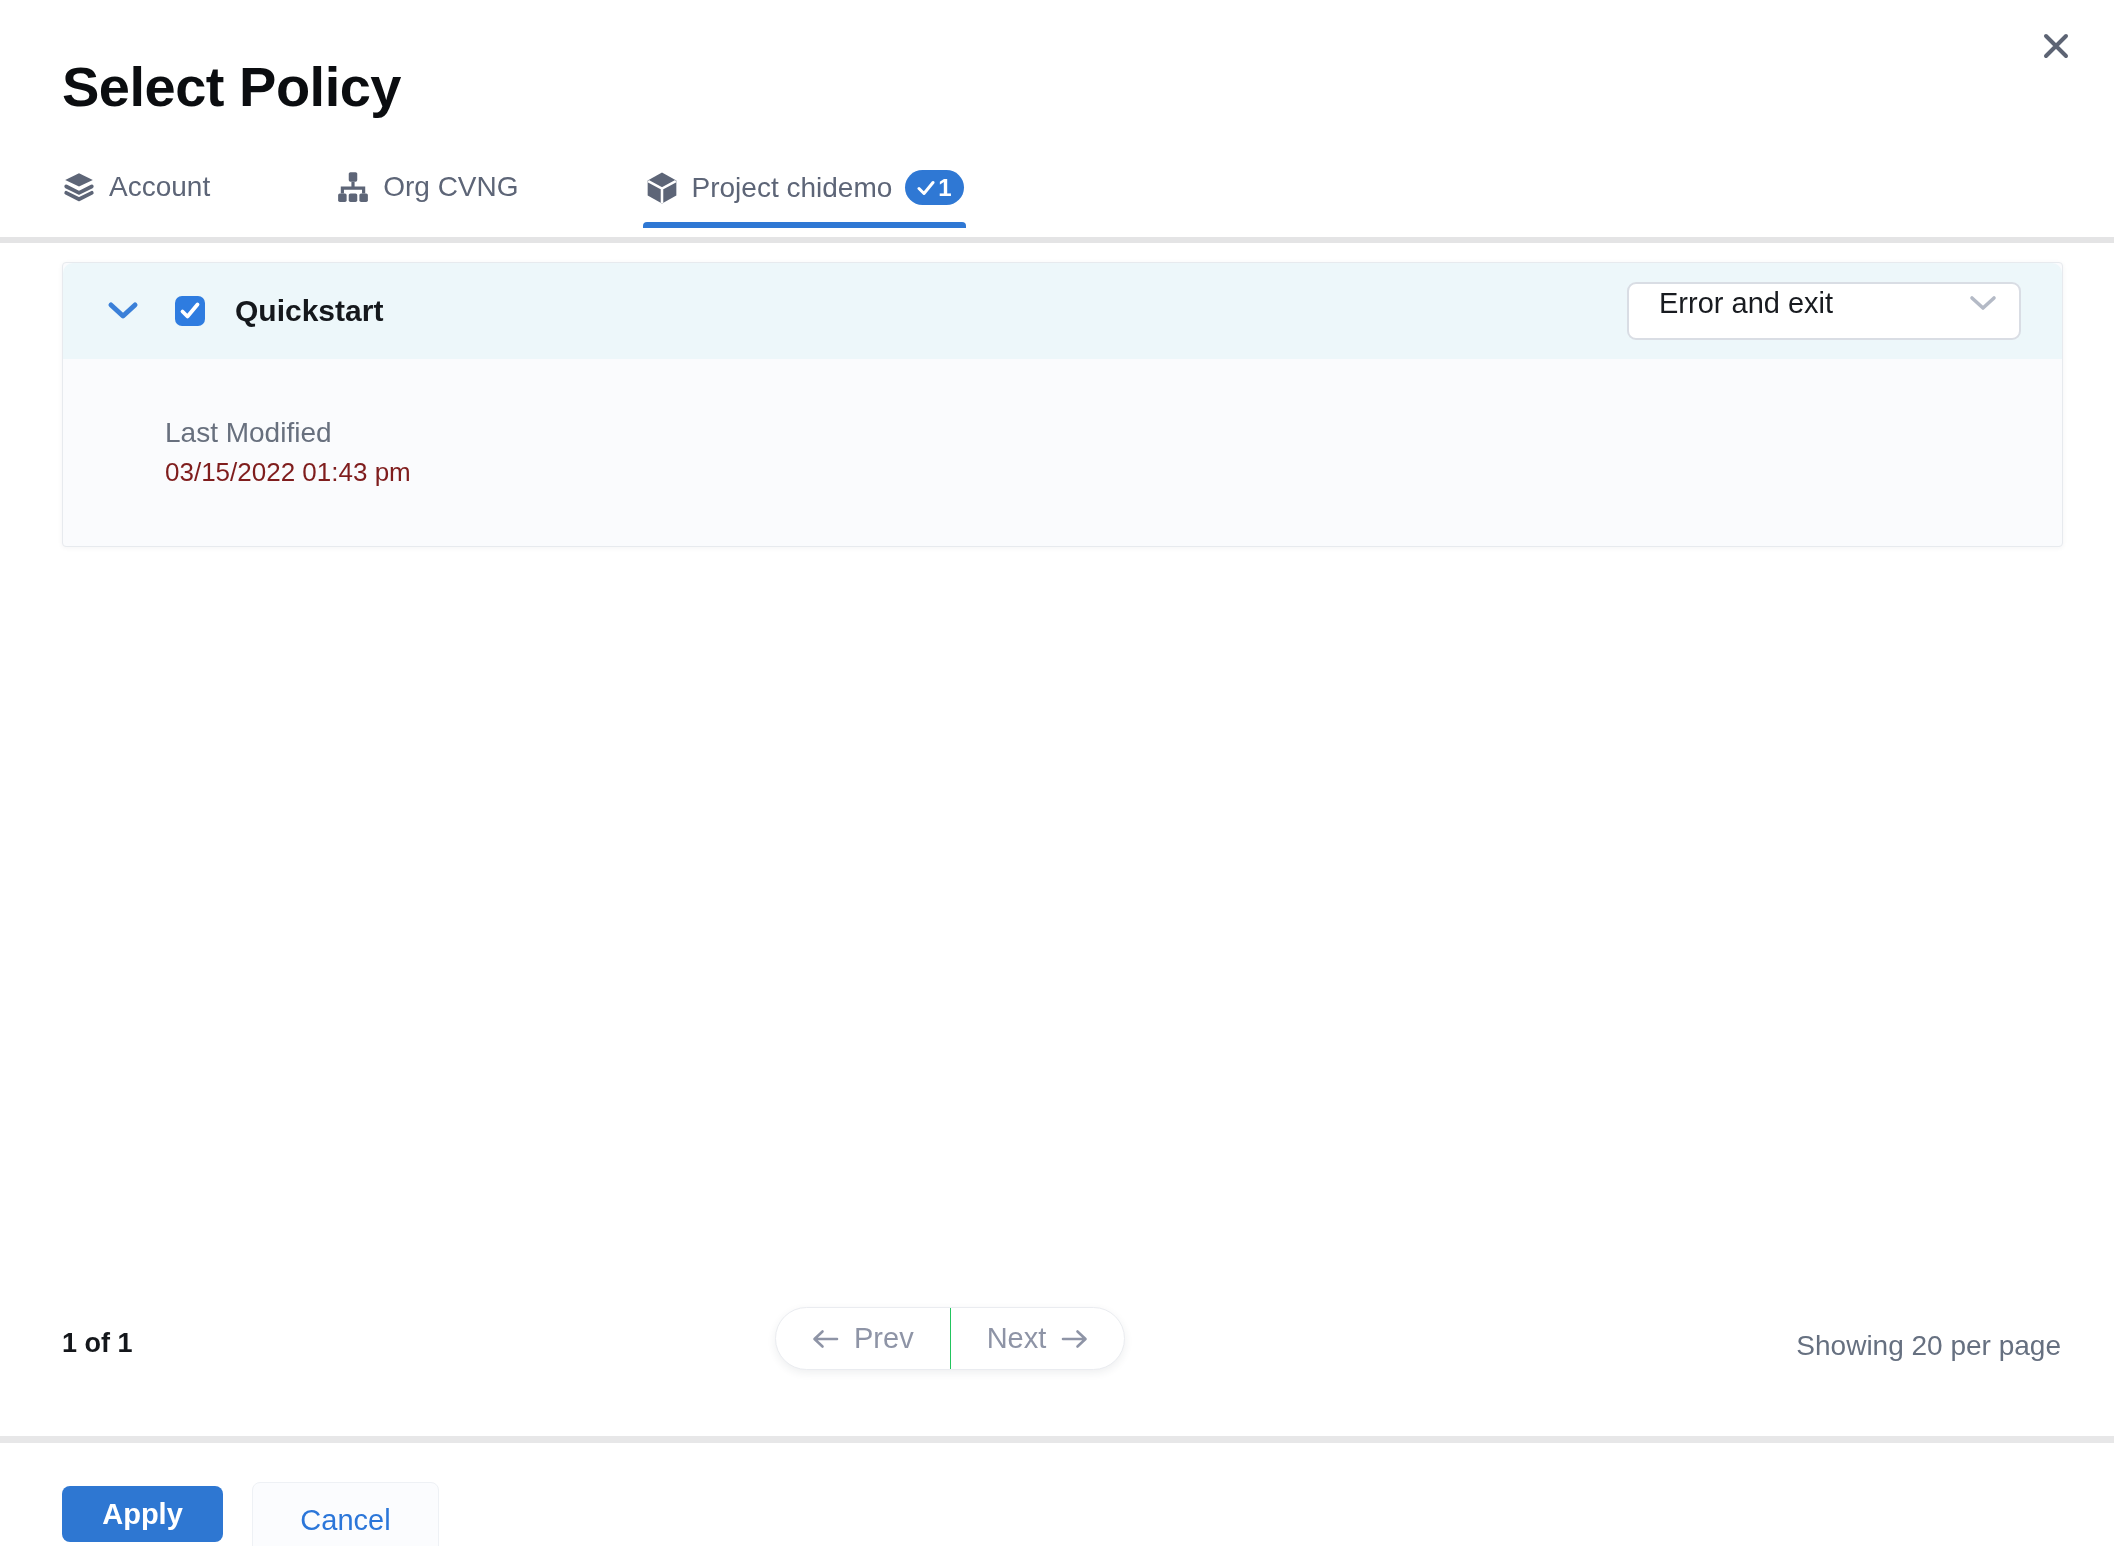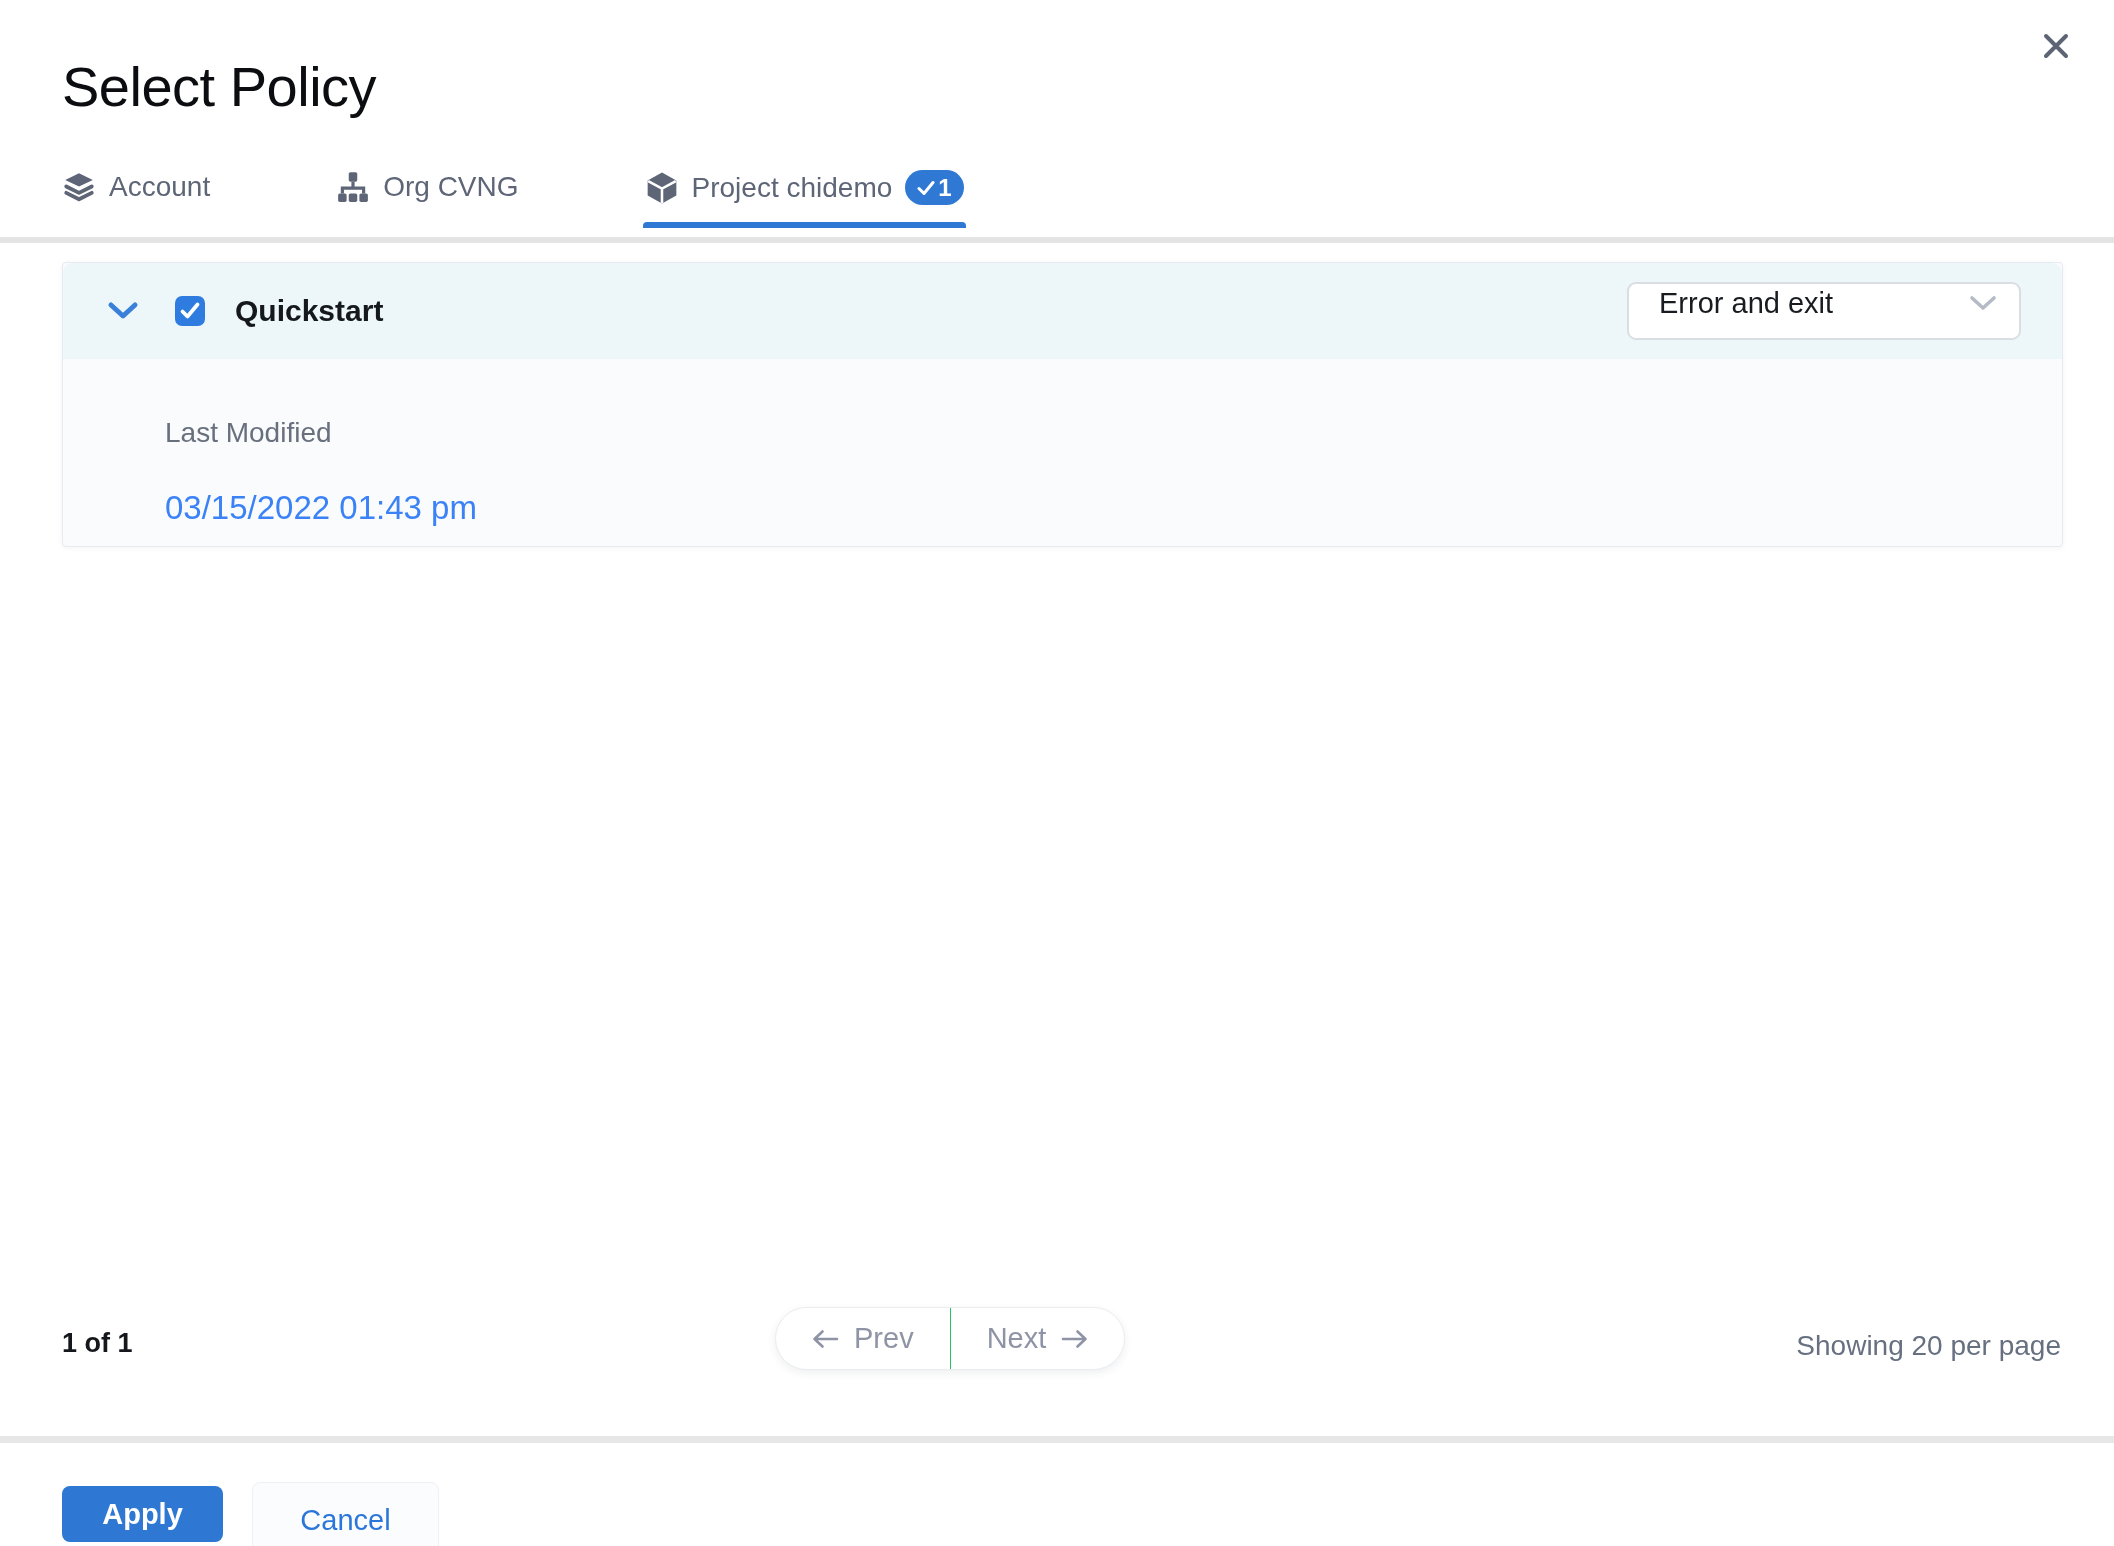--- a/index.html
+++ b/index.html
@@ -7,21 +7,21 @@
   body {
     position:relative;
     background:#ffffff;
     font-family:"Liberation Sans","DejaVu Sans",sans-serif;
     color:#1a1d21;
     overflow:hidden;
   }
   
   .modal-title {
     position:absolute; left:62px; top:54px;
-    font-size:56px; font-weight:400; letter-spacing:-0.5px; color:#0b0d10;
+    font-size:56px; font-weight:700; letter-spacing:-0.5px; color:#0b0d10;
   }
   .close-btn {
     position:absolute; right:30px; top:18px;
     width:56px; height:56px; background:none; border:none; cursor:pointer;
     display:flex; align-items:center; justify-content:center;
   }
   
   .tabs { position:absolute; left:62px; top:170px; height:48px; display:flex; align-items:flex-start; }
   .tab {
     display:flex; align-items:center; gap:13px;
@@ -62,21 +62,21 @@
   .action-select {
     margin-left:auto; margin-right:41px;
     width:394px; height:58px; background:#ffffff;
     border:2px solid #d9dde4; border-radius:9px;
     display:flex; align-items:center; padding:0 22px 16px 30px;
     font-size:29px; color:#181b20; cursor:pointer;
   }
   .action-select .sel-chev { margin-left:auto; display:flex; }
   .card-body { padding:58px 0 0 102px; }
   .lm-label { font-size:28px; color:#68707e; }
-  .lm-value { margin-top:40px; font-size:33px; color:#3b82f6; }
+  .lm-value { margin-top:8px; font-size:26px; color:#7f1d1d; }
   
   .page-count { position:absolute; left:62px; top:1328px; font-size:27px; font-weight:700; color:#14171b; }
   .pager {
     position:absolute; left:775px; top:1307px; height:63px;
     background:#ffffff; border:1px solid #eaecf0; border-radius:32px;
     box-shadow:0 3px 9px rgba(40,50,70,.08);
     display:flex; align-items:stretch; overflow:hidden;
   }
   .pager button {
     background:none; border:none; cursor:pointer; font-family:inherit;

